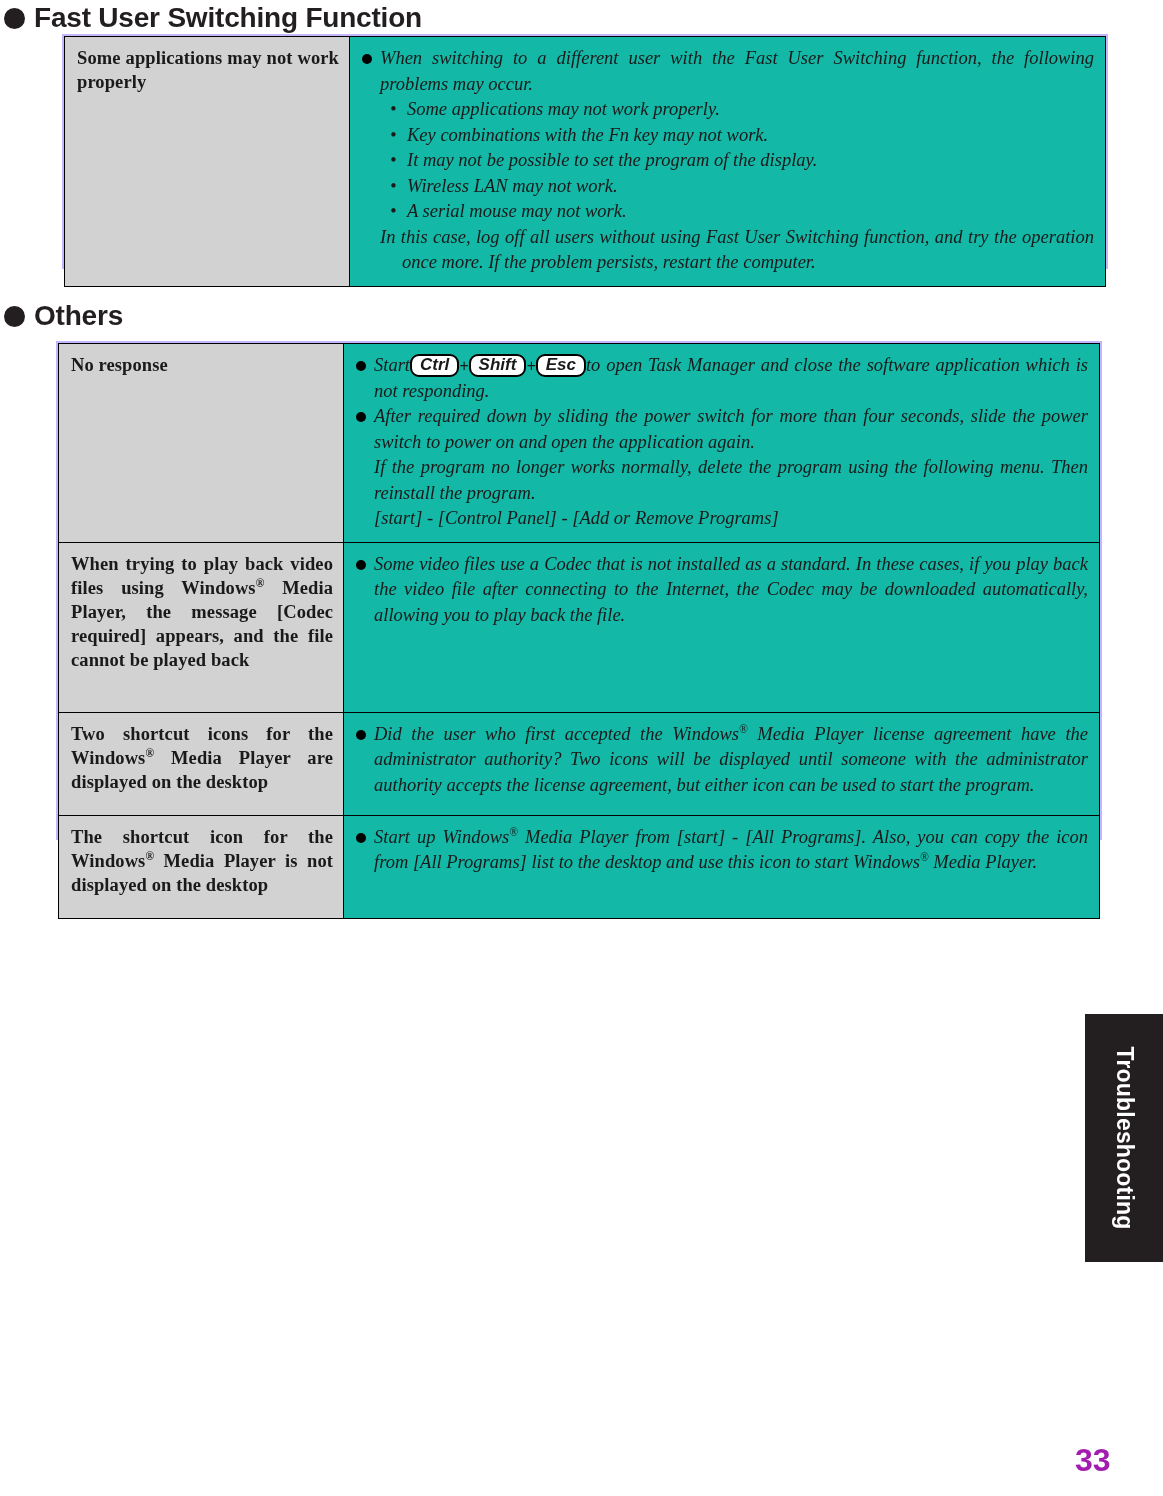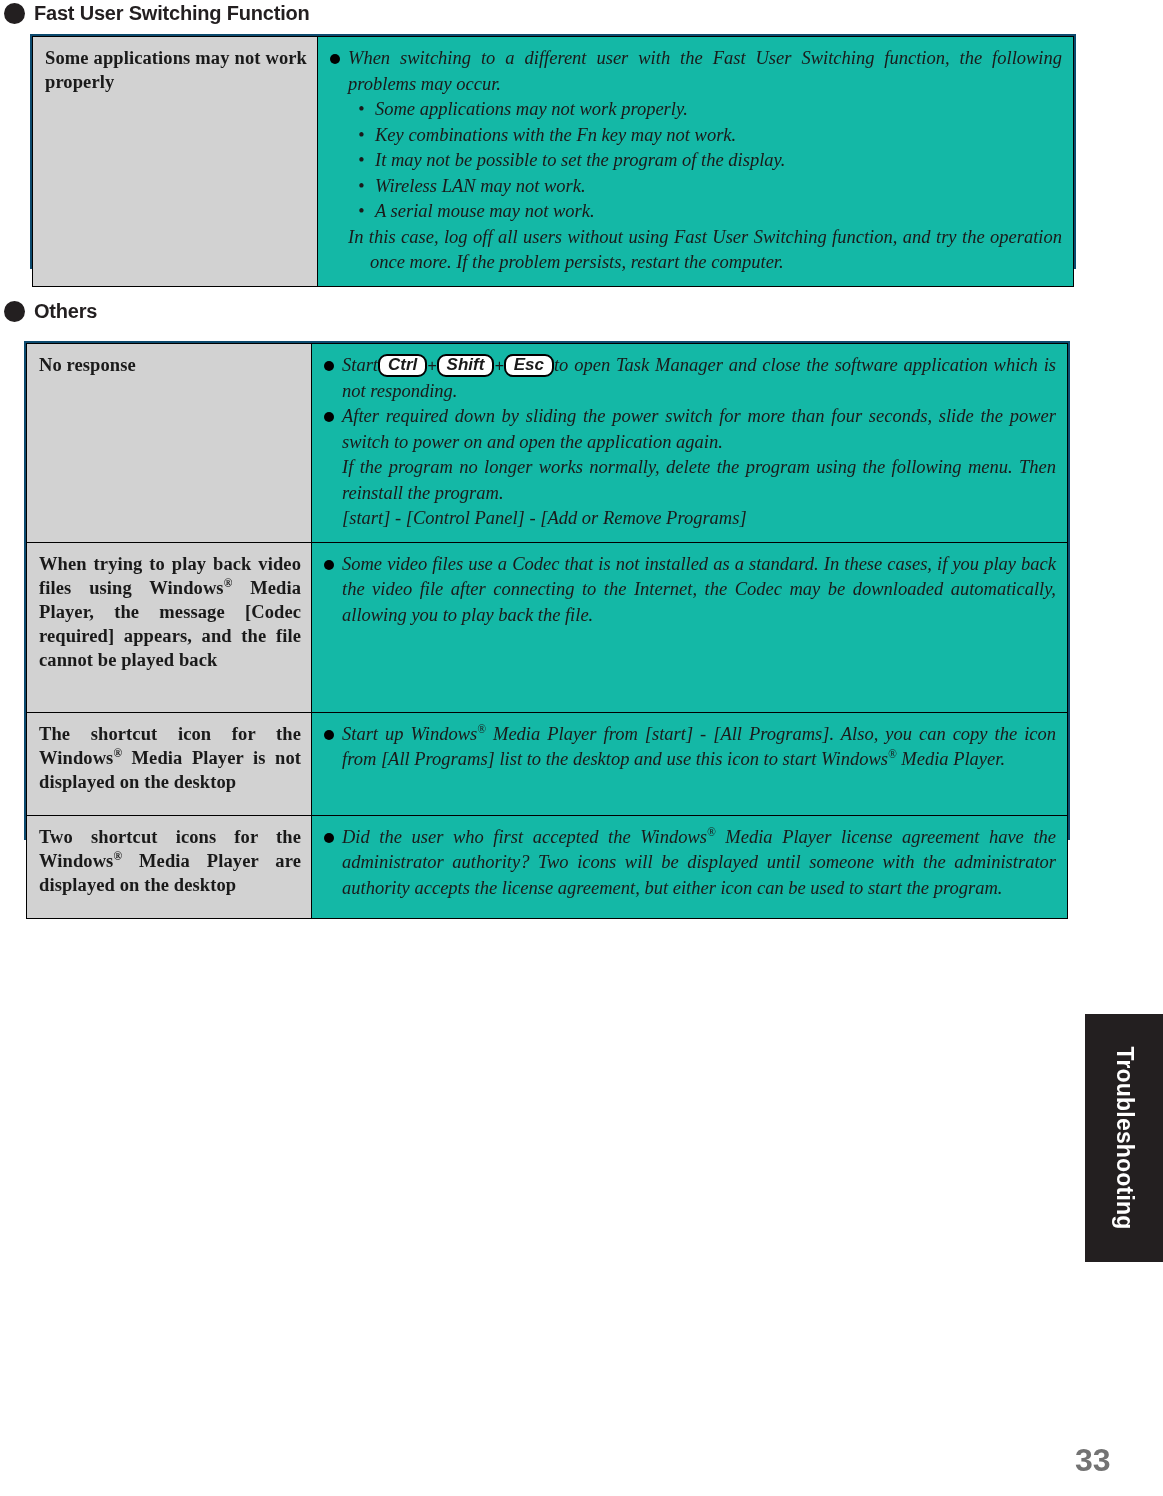--- a/index.html
+++ b/index.html
@@ -16,40 +16,41 @@
     overflow: hidden;
   }
 
   
   .section-head {
     position: absolute;
     display: flex;
     align-items: center;
     font-family: "Liberation Sans", "DejaVu Sans", sans-serif;
     font-weight: bold;
-    font-size: 20px;
+    font-size: 28px;
     letter-spacing: -0.2px;
     color: #231f20;
   }
   .section-head .bullet-dot {
     width: 21px;
     height: 21px;
     border-radius: 50%;
     background: #231f20;
     margin-right: 9px;
     flex: 0 0 auto;
   }
 
   
   .tbl {
     position: absolute;
-    border: 2px solid #0c4a6e;
+    border: 2px solid #c4b5fd;
     border-collapse: collapse;
     box-sizing: border-box;
     background: #fff;
+    margin-left: 32px;
   }
   .tbl table {
     border-collapse: collapse;
     width: 100%;
     table-layout: fixed;
   }
   .tbl td {
     border: 1px solid #000;
     vertical-align: top;
     padding: 0;
@@ -172,21 +173,21 @@
   }
 
   
   .page-num {
     position: absolute;
     left: 1075px;
     top: 1442px;
     font-family: "Liberation Sans", "DejaVu Sans", sans-serif;
     font-weight: bold;
     font-size: 32px;
-    color: #737373;
+    color: #a21caf;
   }
 </style>
 </head>
 <body>
 
 <div class="section-head" style="left:4px; top:2px;">
   <span class="bullet-dot"></span>
   <span>Fast User Switching Function</span>
 </div>
 
@@ -273,41 +274,41 @@
           <span class="dot"></span>
           <div class="blk-text">
             <div class="plain">Some video files use a Codec that is not installed as a standard. In these cases, if you play back the video file after connecting to the Internet, the Codec may be downloaded automatically, allowing you to play back the file.</div>
           </div>
         </div>
       </td>
     </tr>
 
     <tr>
       <td class="label-cell">
+        <span>Two shortcut icons for the Windows</span><sup class="reg">®</sup><span> Media Player are displayed on the desktop</span>
+      </td>
+      <td class="body-cell" style="height:83px;">
+        <div class="blk">
+          <span class="dot"></span>
+          <div class="blk-text">
+            <div class="plain"><span>Did the user who first accepted the Windows</span><sup class="reg">®</sup><span> Media Player license agreement have the administrator authority?  Two icons will be displayed until someone with the administrator authority accepts the license agreement, but either icon can be used to start the program.</span></div>
+          </div>
+        </div>
+      </td>
+    </tr>
+
+    <tr>
+      <td class="label-cell">
         <span>The shortcut icon for the Windows</span><sup class="reg">®</sup><span> Media Player is not displayed on the desktop</span>
       </td>
       <td class="body-cell" style="height:83px;">
         <div class="blk">
           <span class="dot"></span>
           <div class="blk-text">
             <div class="plain"><span>Start up Windows</span><sup class="reg">®</sup><span> Media Player from [start] - [All Programs]. Also, you can copy the icon from [All Programs] list to the desktop and use this icon to start Windows</span><sup class="reg">®</sup><span> Media Player.</span></div>
-          </div>
-        </div>
-      </td>
-    </tr>
-
-    <tr>
-      <td class="label-cell">
-        <span>Two shortcut icons for the Windows</span><sup class="reg">®</sup><span> Media Player are displayed on the desktop</span>
-      </td>
-      <td class="body-cell" style="height:83px;">
-        <div class="blk">
-          <span class="dot"></span>
-          <div class="blk-text">
-            <div class="plain"><span>Did the user who first accepted the Windows</span><sup class="reg">®</sup><span> Media Player license agreement have the administrator authority?  Two icons will be displayed until someone with the administrator authority accepts the license agreement, but either icon can be used to start the program.</span></div>
           </div>
         </div>
       </td>
     </tr>
   </tbody>
     </table>
 </div>
 
 <div class="side-tab">
   <span class="side-tab-label">Troubleshooting</span>

